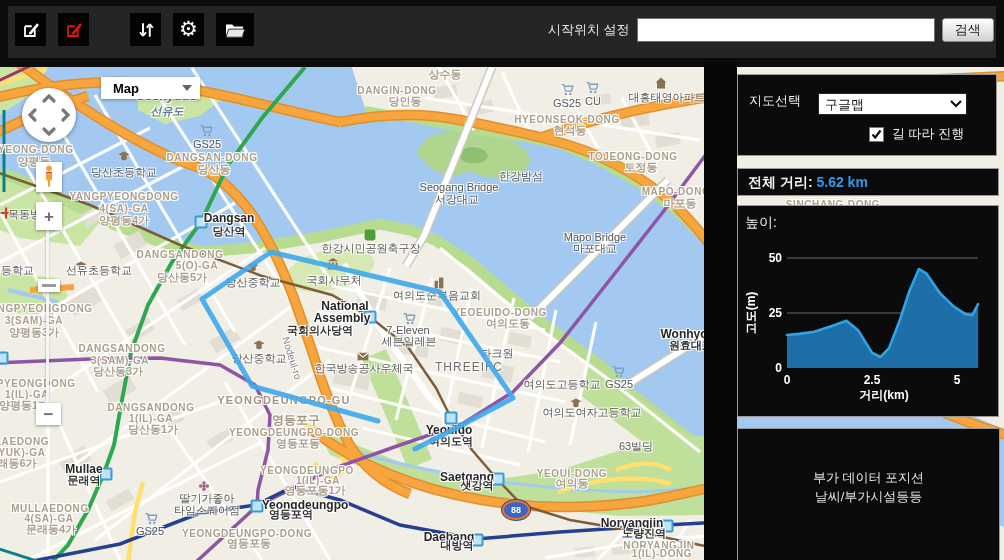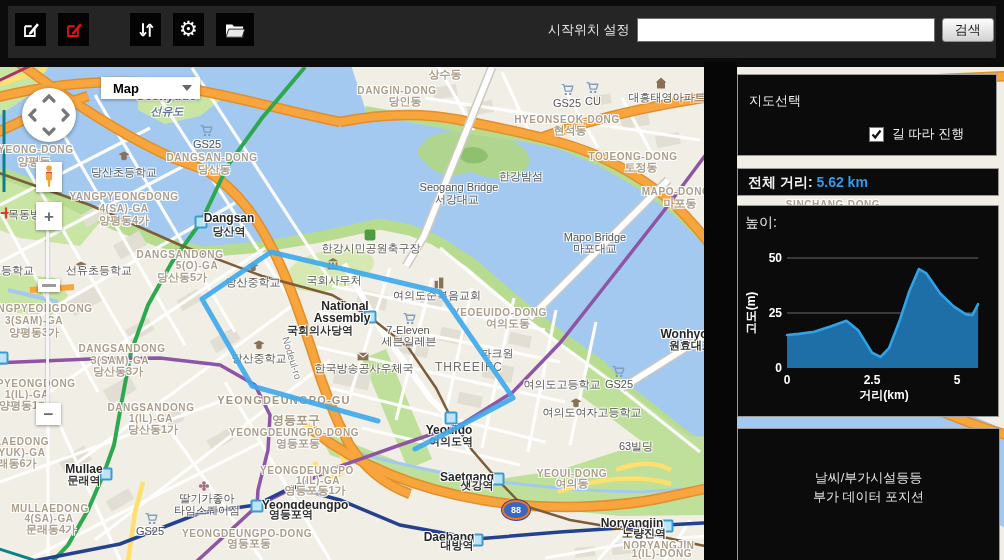--- a/index.html
+++ b/index.html
@@ -532,20 +532,28 @@
     </div>
     <button class="sqbtn" style="left:36px;top:336px;width:25px;height:22px">
       <span class="pm">−</span>
     </button>
   </div>
 
   <div class="vstrip"></div>
 
   <div class="panel" style="left:737px;top:74px;width:258px;height:80px">
     <span class="p-label" style="position:absolute;left:11px;top:17px">지도선택</span>
+    <div class="sel-wrap">
+      <select>
+        <option>구글맵</option>
+      </select>
+      <svg class="sel-chev" width="12" height="8" viewBox="0 0 12 8">
+        <path d="M1 1 l5 5 5 -5" stroke="#111" stroke-width="2.2" fill="none"></path>
+        </svg>
+    </div>
     <div class="chkrow">
       <div class="chkbox" id="follow-chk">
         <svg width="11" height="11" viewBox="0 0 11 11">
           <path d="M1.5 5.5 L4.2 8.5 L9.5 1.5" stroke="#111" stroke-width="2.2" fill="none"></path>
           </svg>
       </div>
       <span class="p-label">길 따라 진행</span>
     </div>
   </div>
 
@@ -569,18 +577,18 @@
         <text x="49" y="178" fill="#fff" font-size="12" font-weight="700" text-anchor="middle" font-family="&quot;Liberation Sans&quot;,sans-serif">0</text>
         <text x="134" y="178" fill="#fff" font-size="12" font-weight="700" text-anchor="middle" font-family="&quot;Liberation Sans&quot;,sans-serif">2.5</text>
         <text x="219" y="178" fill="#fff" font-size="12" font-weight="700" text-anchor="middle" font-family="&quot;Liberation Sans&quot;,sans-serif">5</text>
         <text x="146" y="193" fill="#fff" font-size="12" font-weight="700" text-anchor="middle" font-family="&quot;Liberation Sans&quot;,sans-serif">거리(km)</text>
         <text x="17" y="107" fill="#fff" font-size="12" font-weight="700" text-anchor="middle" font-family="&quot;Liberation Sans&quot;,sans-serif" transform="rotate(-90 17 107)">고도(m)</text>
       </svg>
   </div>
 
   <div class="panel" style="left:737px;top:428px;width:261px;height:140px">
     <div class="xtr">
+      <div>부가 데이터 포지션</div>
       <div>날씨/부가시설등등</div>
-      <div>부가 데이터 포지션</div>
     </div>
   </div>
 
 </div>
 
 </body></html>

